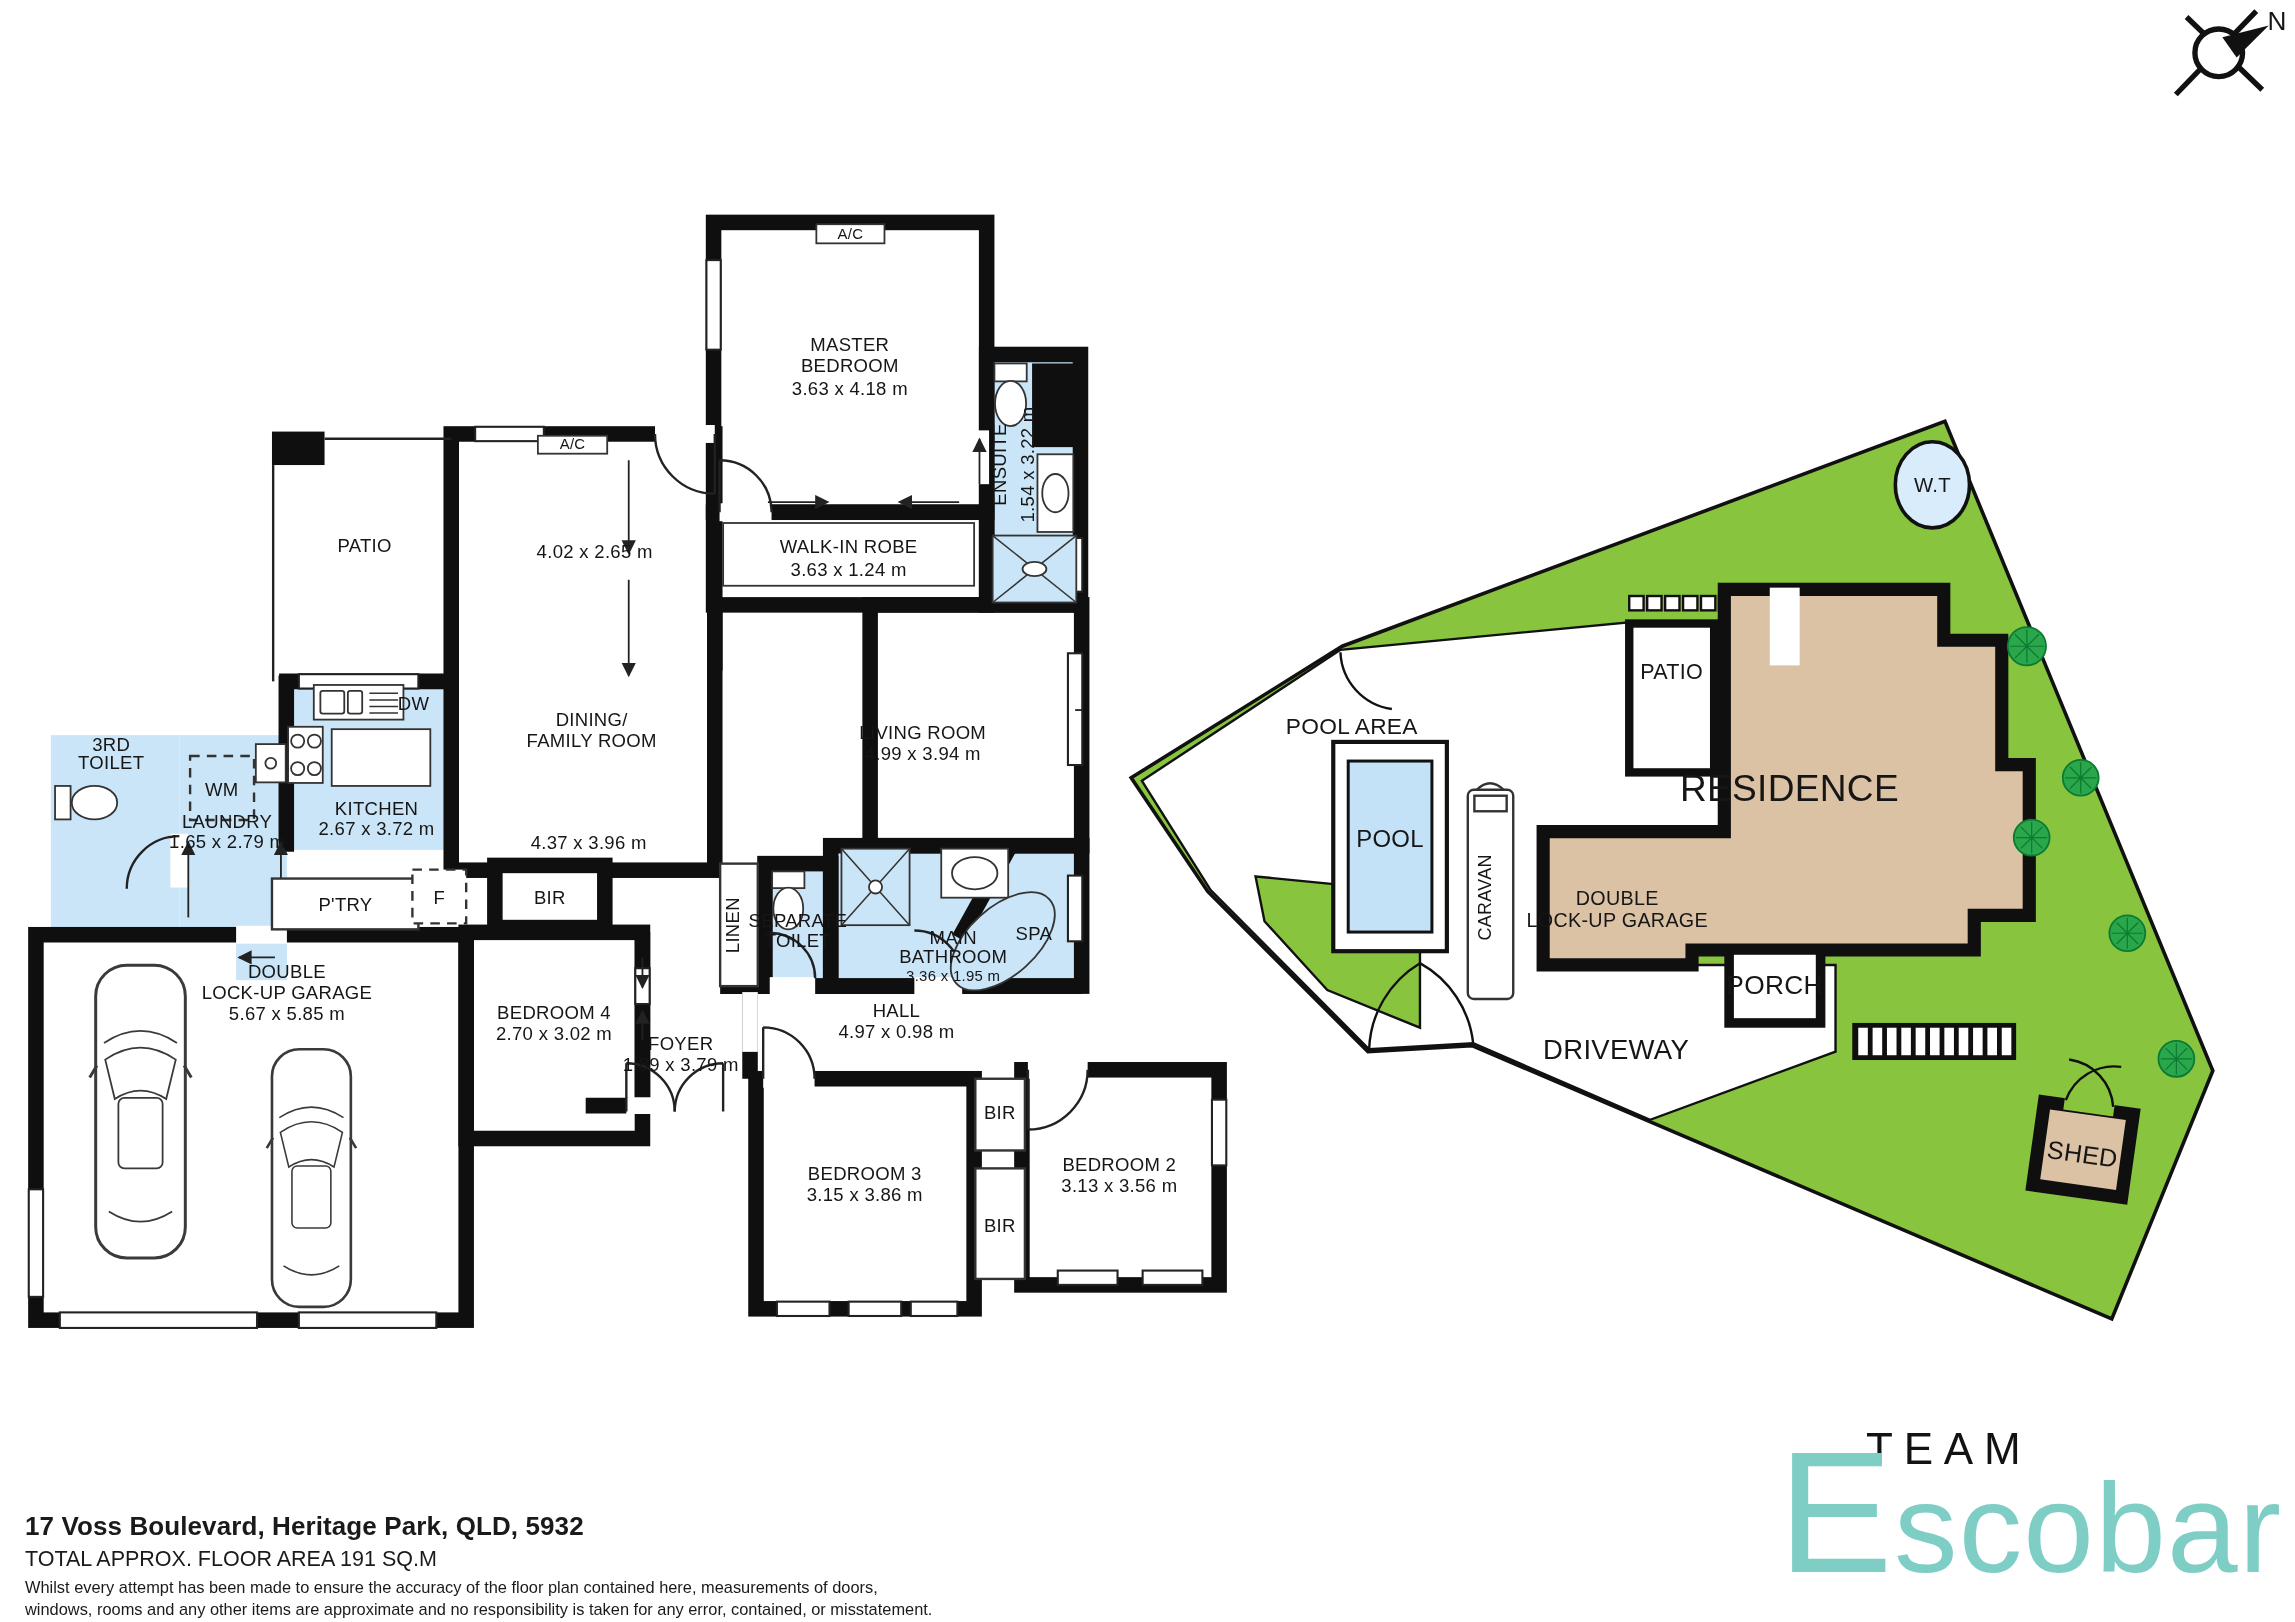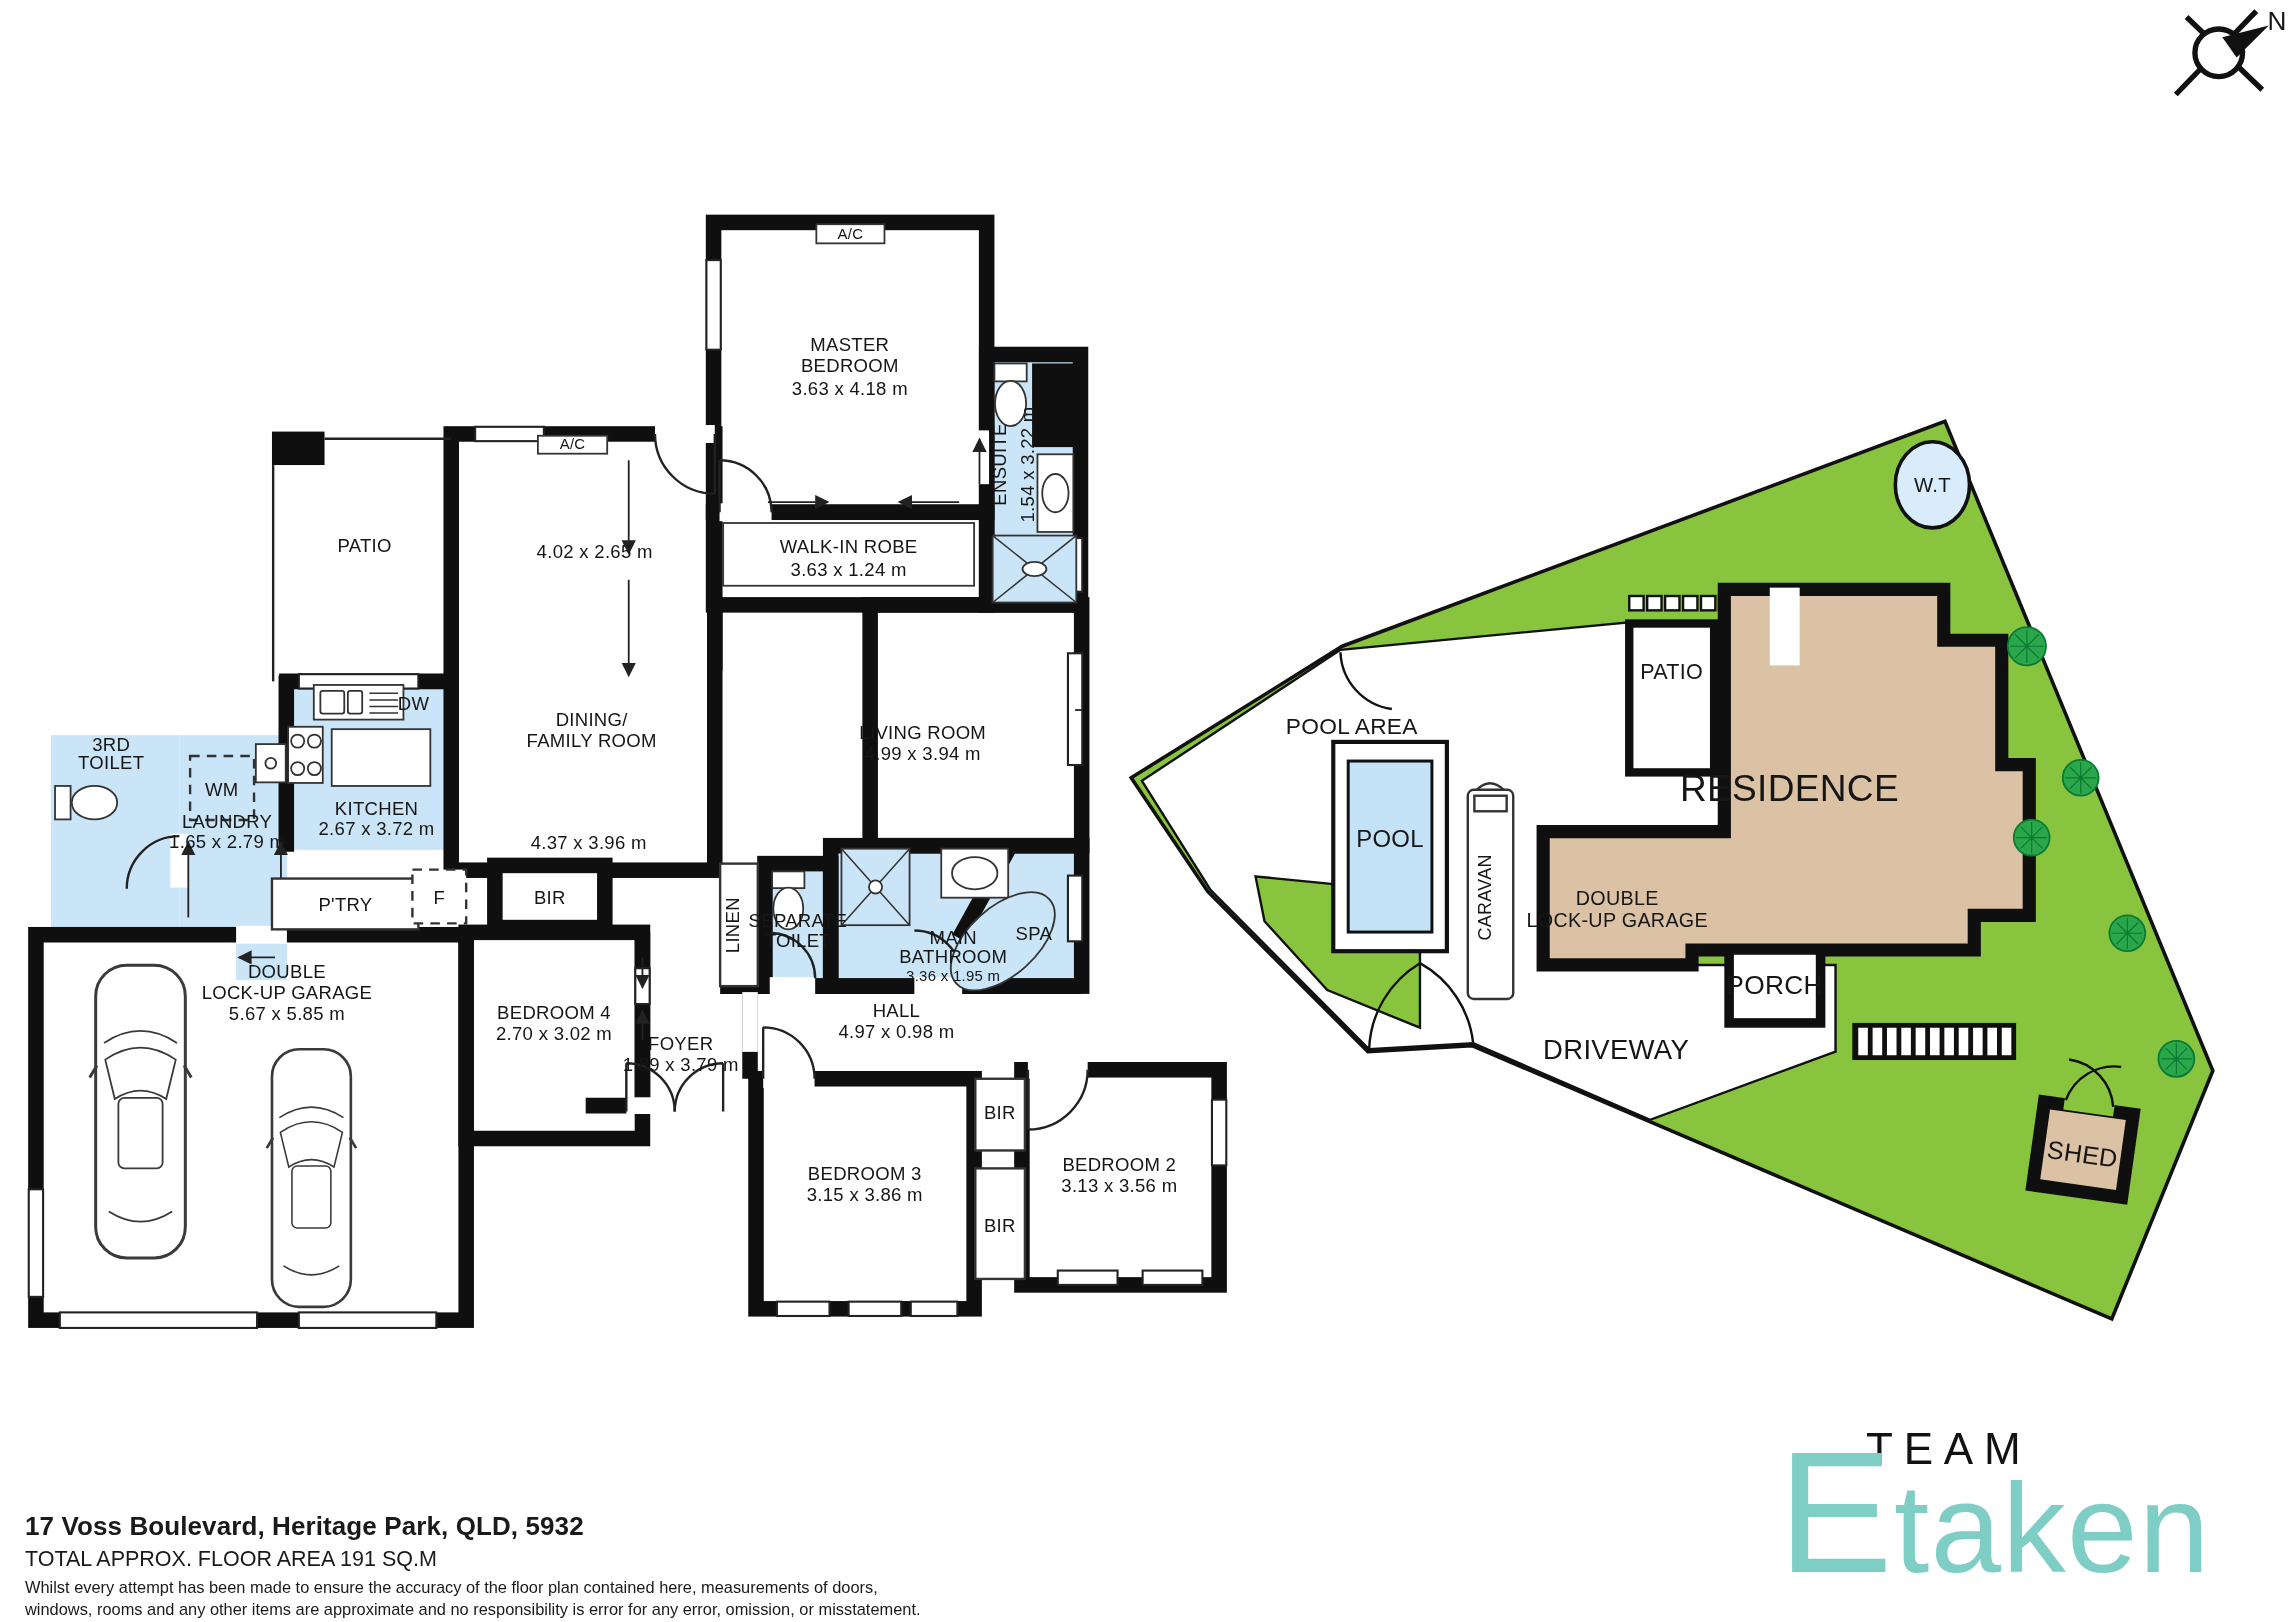--- a/index.html
+++ b/index.html
@@ -378,21 +378,21 @@
     <text x="1098" y="1002" class="stl" font-size="44">PORCH</text>
     <text x="833" y="1110" class="stl" font-size="46">DRIVEWAY</text>
     <text x="1362" y="162" class="stl" font-size="34">W.T</text>
   </g>
 </svg>
 
 <div class="abs" id="address">17 Voss Boulevard, Heritage Park, QLD, 5932</div>
 <div class="abs" id="area">TOTAL APPROX. FLOOR AREA 191 SQ.M</div>
 <div class="abs" id="disclaimer">
   <div>Whilst every attempt has been made to ensure the accuracy of the floor plan contained here, measurements of doors,</div>
-  <div>windows, rooms and any other items are approximate and no responsibility is error for any error, omission, or misstatement.</div>
+  <div>windows, rooms and any other items are approximate and no responsibility is taken for any error, contained, or misstatement.</div>
   <div>This plan is for illustrative purposes only and should be used as such by any prospective purchaser.</div>
 </div>
 
 <div class="abs" id="brand">
   <div class="team">TEAM</div>
-  <div class="escobar"><span class="big">E</span><span>taken</span></div>
+  <div class="escobar"><span class="big">E</span><span>scobar</span></div>
 </div>
 
 
 </body></html>

